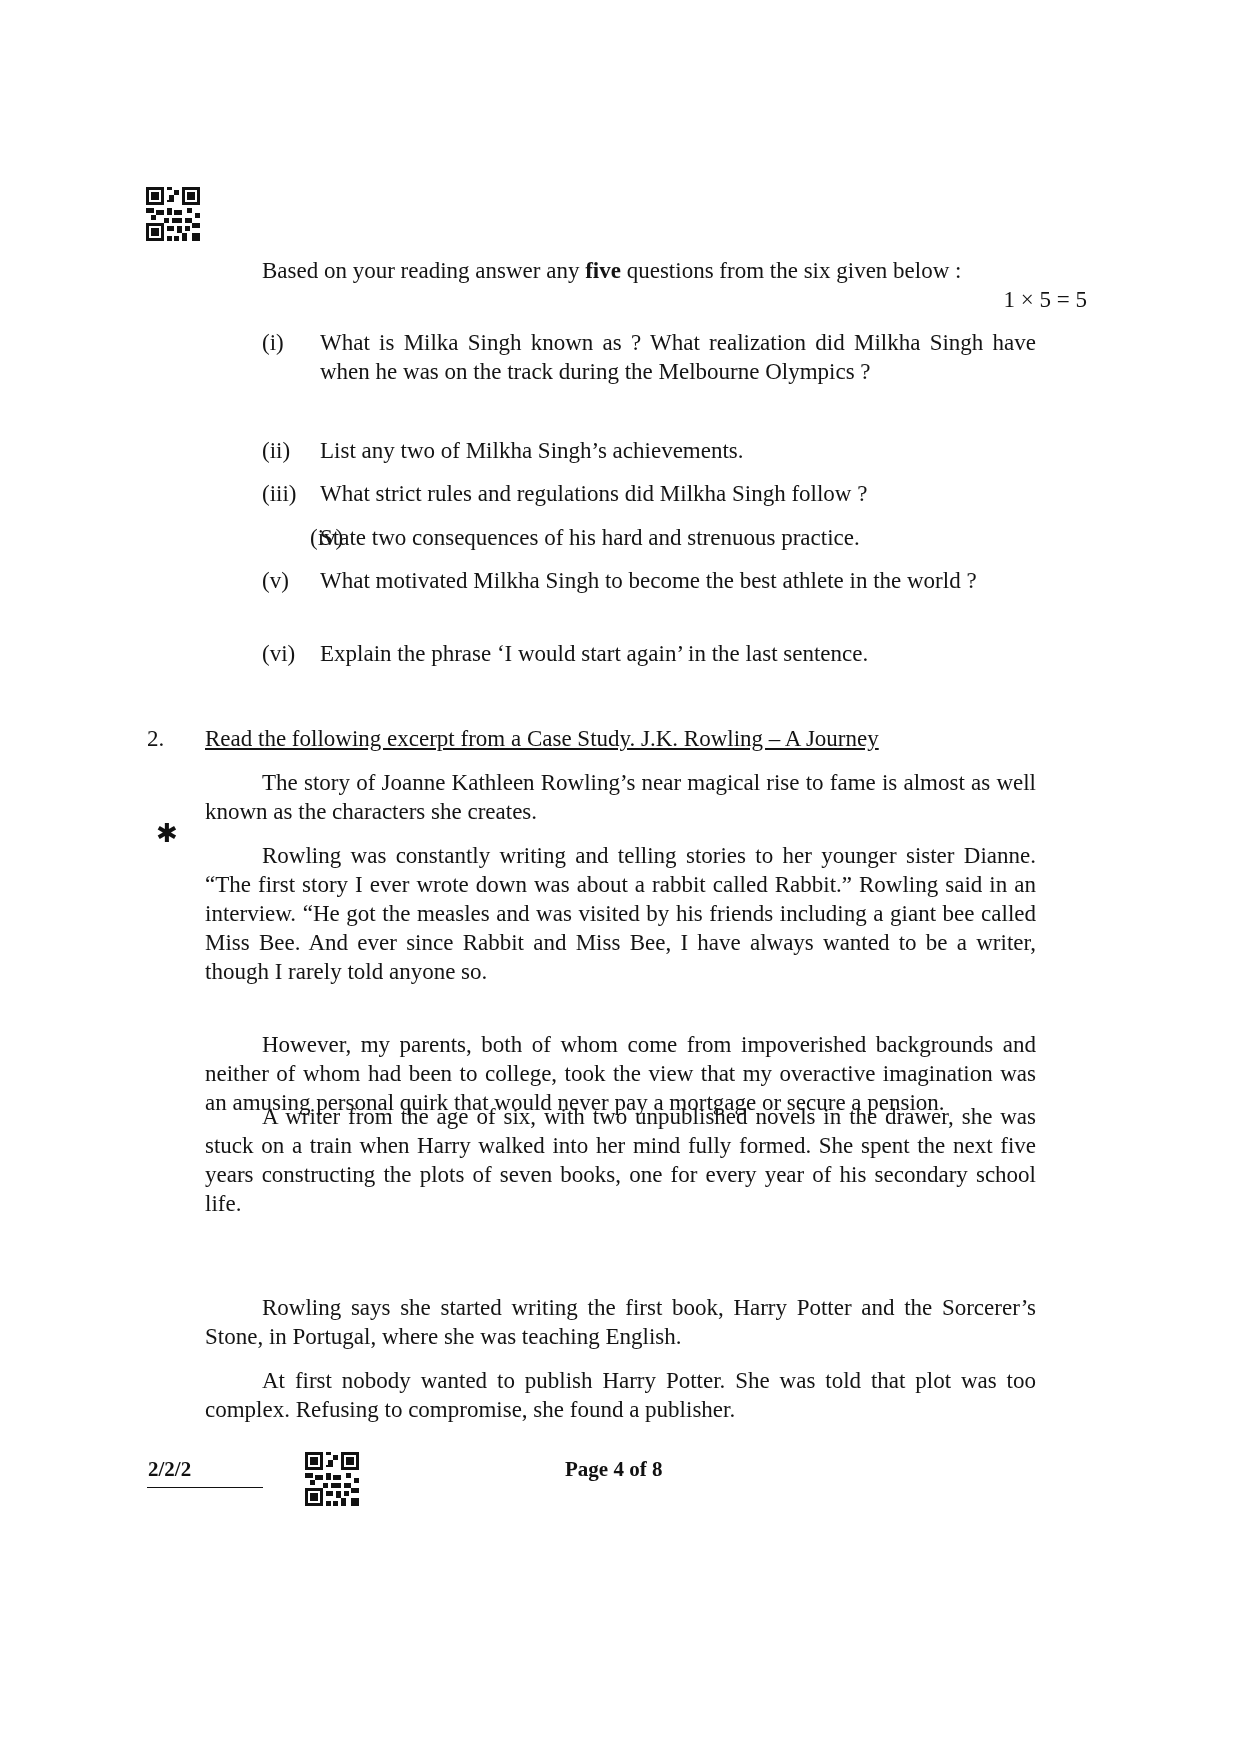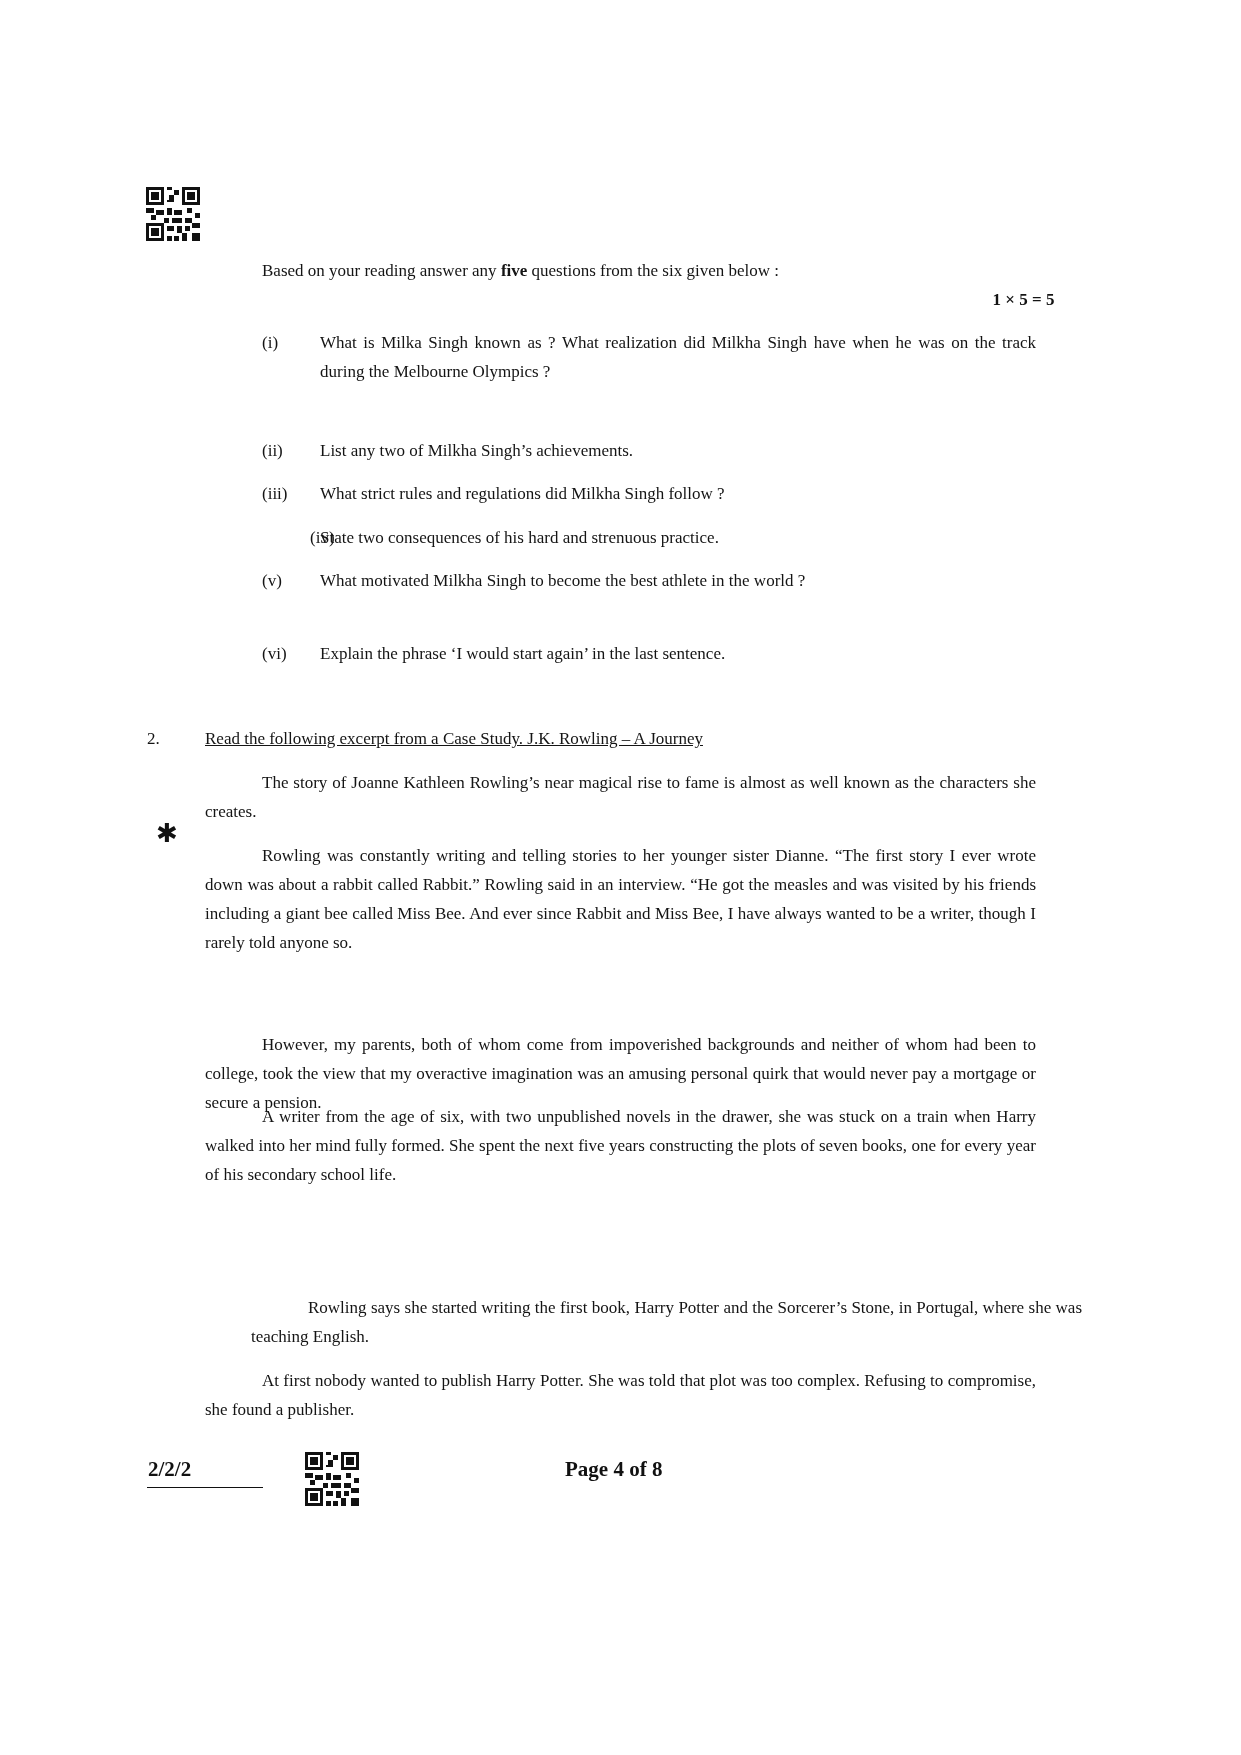--- a/index.html
+++ b/index.html
@@ -1,19 +1,19 @@
 <!DOCTYPE html>
 <html><head>
 <meta charset="utf-8">
 <style>
   html, body { margin:0; padding:0; background:#ffffff; }
   body { width:1241px; height:1755px; position:relative; overflow:hidden;
          font-family:"DejaVu Serif", "Liberation Serif", serif; color:#111; }
   .abs { position:absolute; }
-  .txt { font-family:"Liberation Serif", serif; font-size:17px; line-height:29px; color:#141414; }
+  .txt { font-family:"Liberation Serif", serif; font-size:23px; line-height:29px; color:#141414; }
   .just { text-align:justify; text-align-last:left; }
   .qr { position:absolute; width:54px; height:54px; }
   .qr svg { width:100%; height:100%; display:block; }
   .label { position:absolute; left:262px; width:56px; }
   .qtext { position:absolute; left:320px; width:716px; }
   .para { position:absolute; left:205px; width:831px; text-indent:57px; }
   b { font-weight:bold; }
   .footer { font-family:"Liberation Serif", serif; font-weight:bold; font-size:21px; color:#111; }
 </style>
 </head>
@@ -51,21 +51,21 @@
     <rect x="8" y="19" width="2" height="2" fill="#111"></rect>
       <rect x="11" y="19" width="2" height="2" fill="#111"></rect>
       <rect x="14" y="18" width="2" height="3" fill="#111"></rect>
       <rect x="18" y="18" width="3" height="3" fill="#111"></rect>
   </svg>
 </div>
 
 <div class="abs txt just" style="left:262px; top:256px; width:774px;">
   <span>Based on your reading answer any </span><b>five</b><span> questions from the six given below :</span>
 </div>
-<div class="abs txt" style="left:960px; top:285px; width:127px; text-align:center; font-weight:bold;">1 × 5 = 5</div>
+<div class="abs txt" style="left:960px; top:285px; width:127px; text-align:right; font-weight:normal;">1 × 5 = 5</div>
 
 <div>
   <div>
     <div class="label txt" style="top:328px;">(i)</div>
     <div class="qtext txt just" style="top:328px;">What is Milka Singh known as ? What realization did Milkha Singh have when he was on the track during the Melbourne Olympics ?</div>
   </div>
   <div>
     <div class="label txt" style="top:436px;">(ii)</div>
     <div class="qtext txt" style="top:436px;">List any two of Milkha Singh’s achievements.</div>
   </div>
@@ -90,21 +90,21 @@
 <div class="abs txt" style="left:147px; top:724px;">2.</div>
 <div class="abs txt" style="left:205px; top:724px; width:850px;text-decoration:underline;">Read the following excerpt from a Case Study. J.K. Rowling – A Journey</div>
 
 <div class="abs" style="left:156px; top:818px; font-size:26px; font-family:'DejaVu Sans', sans-serif; font-weight:bold; color:#111;">✱</div>
 
 <div>
   <div class="para txt just" style="top:768px;">The story of Joanne Kathleen Rowling’s near magical rise to fame is almost as well known as the characters she creates.</div>
   <div class="para txt just" style="top:841px;">Rowling was constantly writing and telling stories to her younger sister Dianne. “The first story I ever wrote down was about a rabbit called Rabbit.” Rowling said in an interview. “He got the measles and was visited by his friends including a giant bee called Miss Bee. And ever since Rabbit and Miss Bee, I have always wanted to be a writer, though I rarely told anyone so.</div>
   <div class="para txt just" style="top:1030px;">However, my parents, both of whom come from impoverished backgrounds and neither of whom had been to college, took the view that my overactive imagination was an amusing personal quirk that would never pay a mortgage or secure a pension.</div>
   <div class="para txt just" style="top:1102px;">A writer from the age of six, with two unpublished novels in the drawer, she was stuck on a train when Harry walked into her mind fully formed. She spent the next five years constructing the plots of seven books, one for every year of his secondary school life.</div>
-  <div class="para txt just" style="top:1293px;margin-left:46px;">Rowling says she started writing the first book, Harry Potter and the Sorcerer’s Stone, in Portugal, where she was teaching English.</div>
+  <div class="para txt just" style="top:1293px;">Rowling says she started writing the first book, Harry Potter and the Sorcerer’s Stone, in Portugal, where she was teaching English.</div>
   <div class="para txt just" style="top:1366px;">At first nobody wanted to publish Harry Potter. She was told that plot was too complex. Refusing to compromise, she found a publisher.</div>
 </div>
 
 <div class="abs footer" style="left:148px; top:1457px;">2/2/2</div>
 <div class="abs" style="left:147px; top:1487px; width:116px; height:1px; background:#111;"></div>
 
 <div class="qr" style="left:305px; top:1452px;">
   <svg viewBox="0 0 21 21" shape-rendering="crispEdges">
     <rect x="0" y="0" width="7" height="7" fill="#111"></rect>
       <rect x="1" y="1" width="5" height="5" fill="#fff"></rect>

